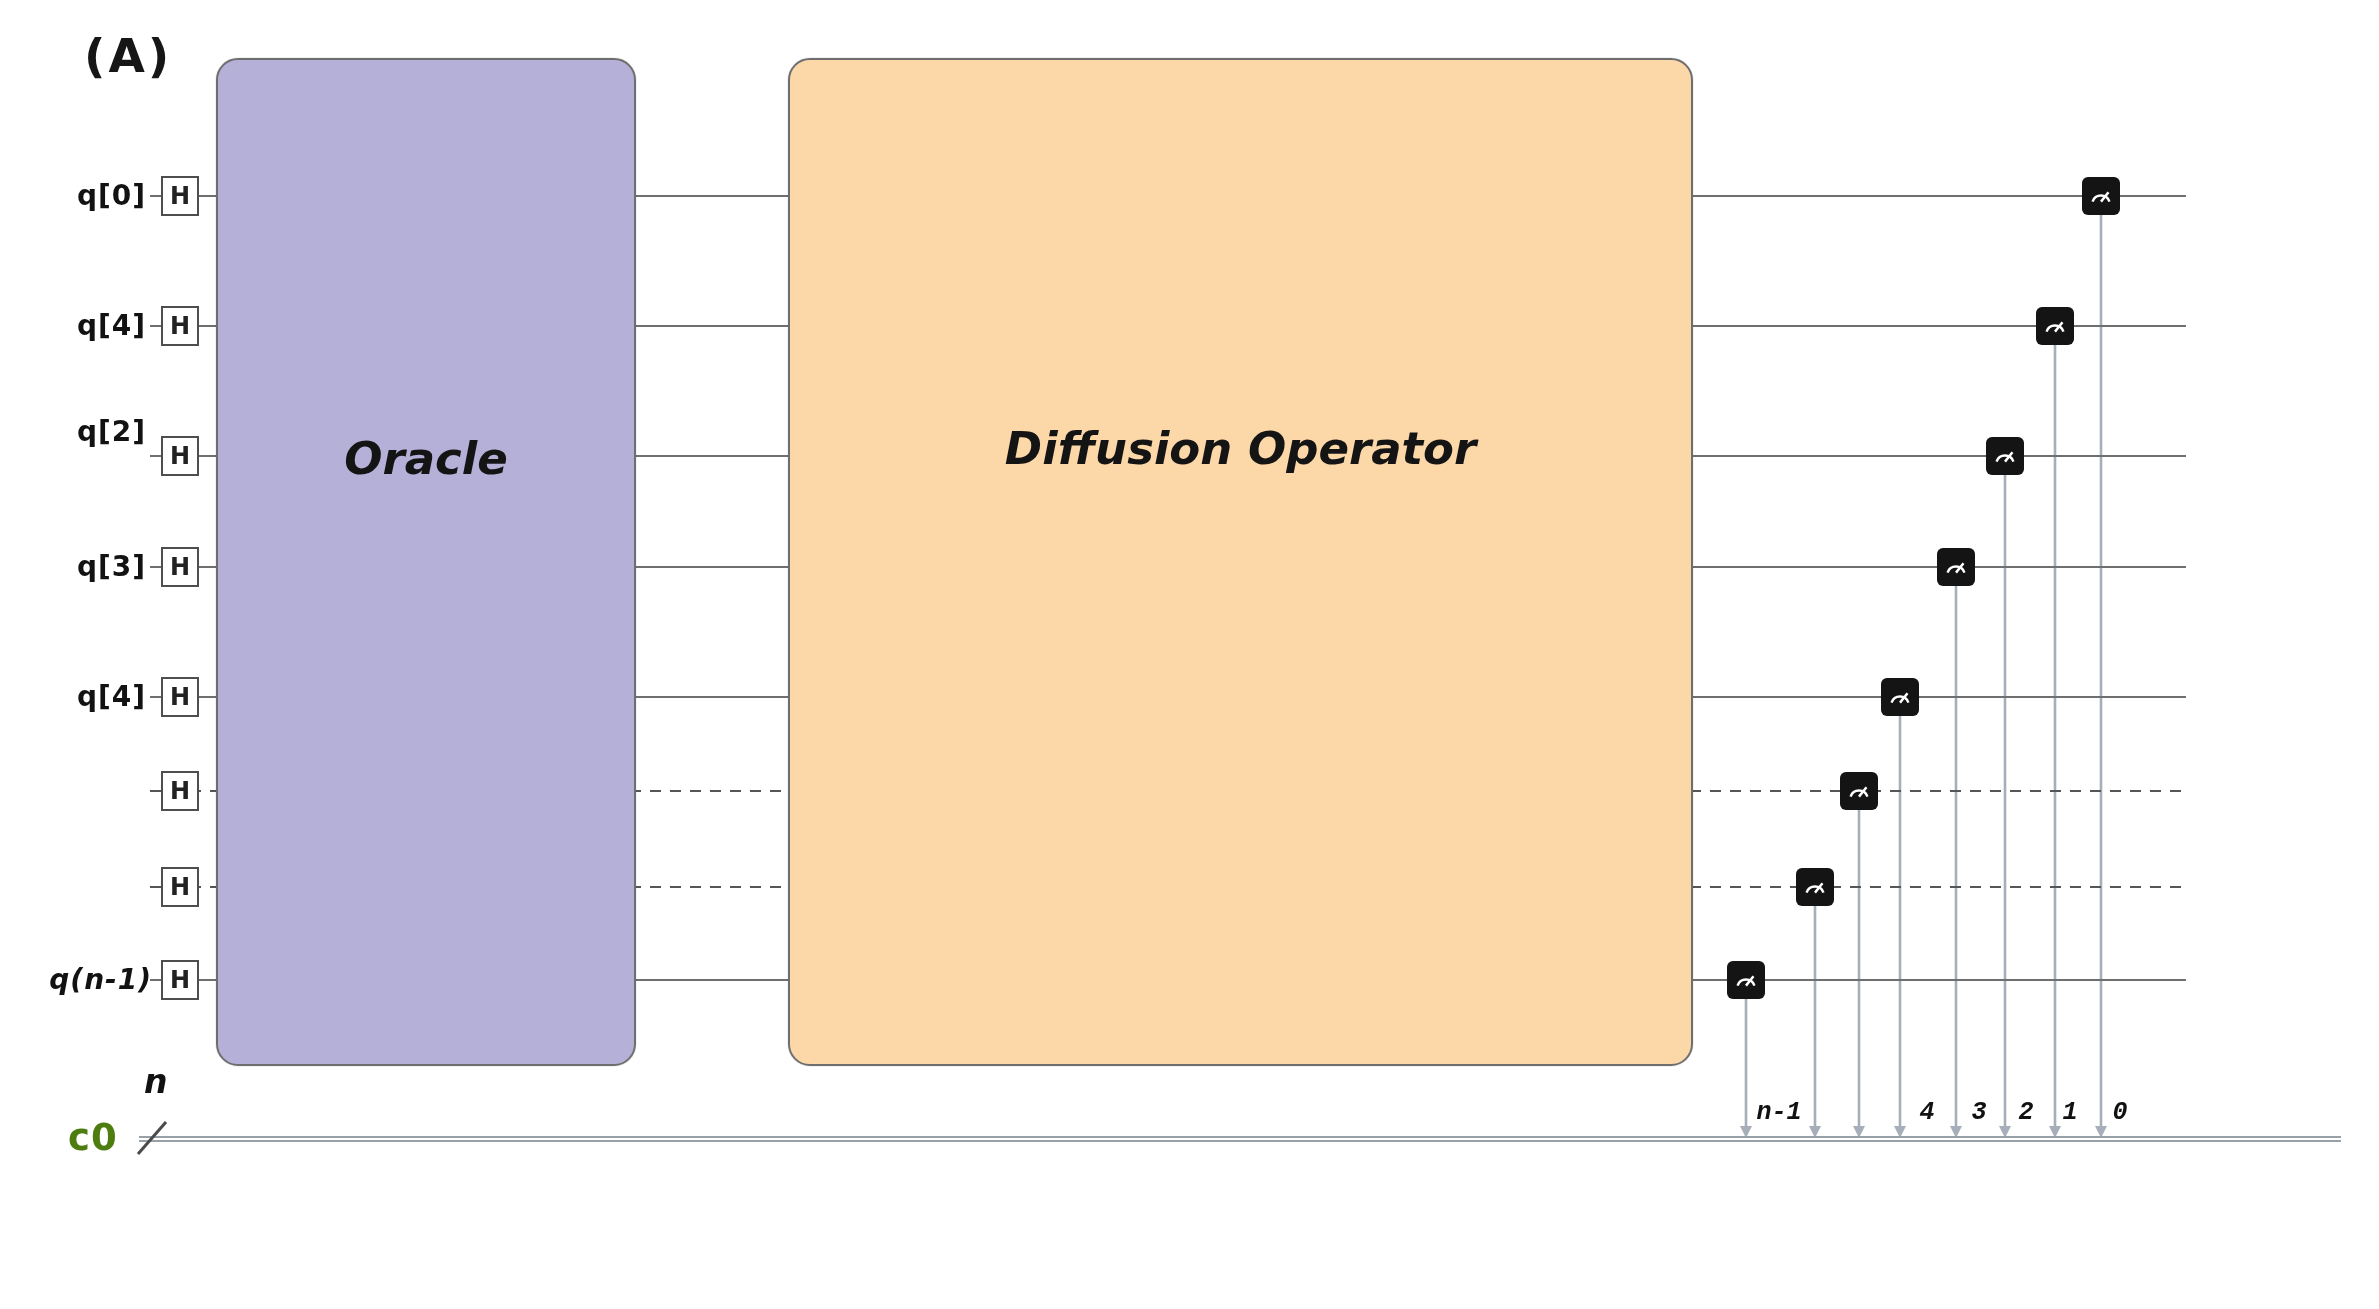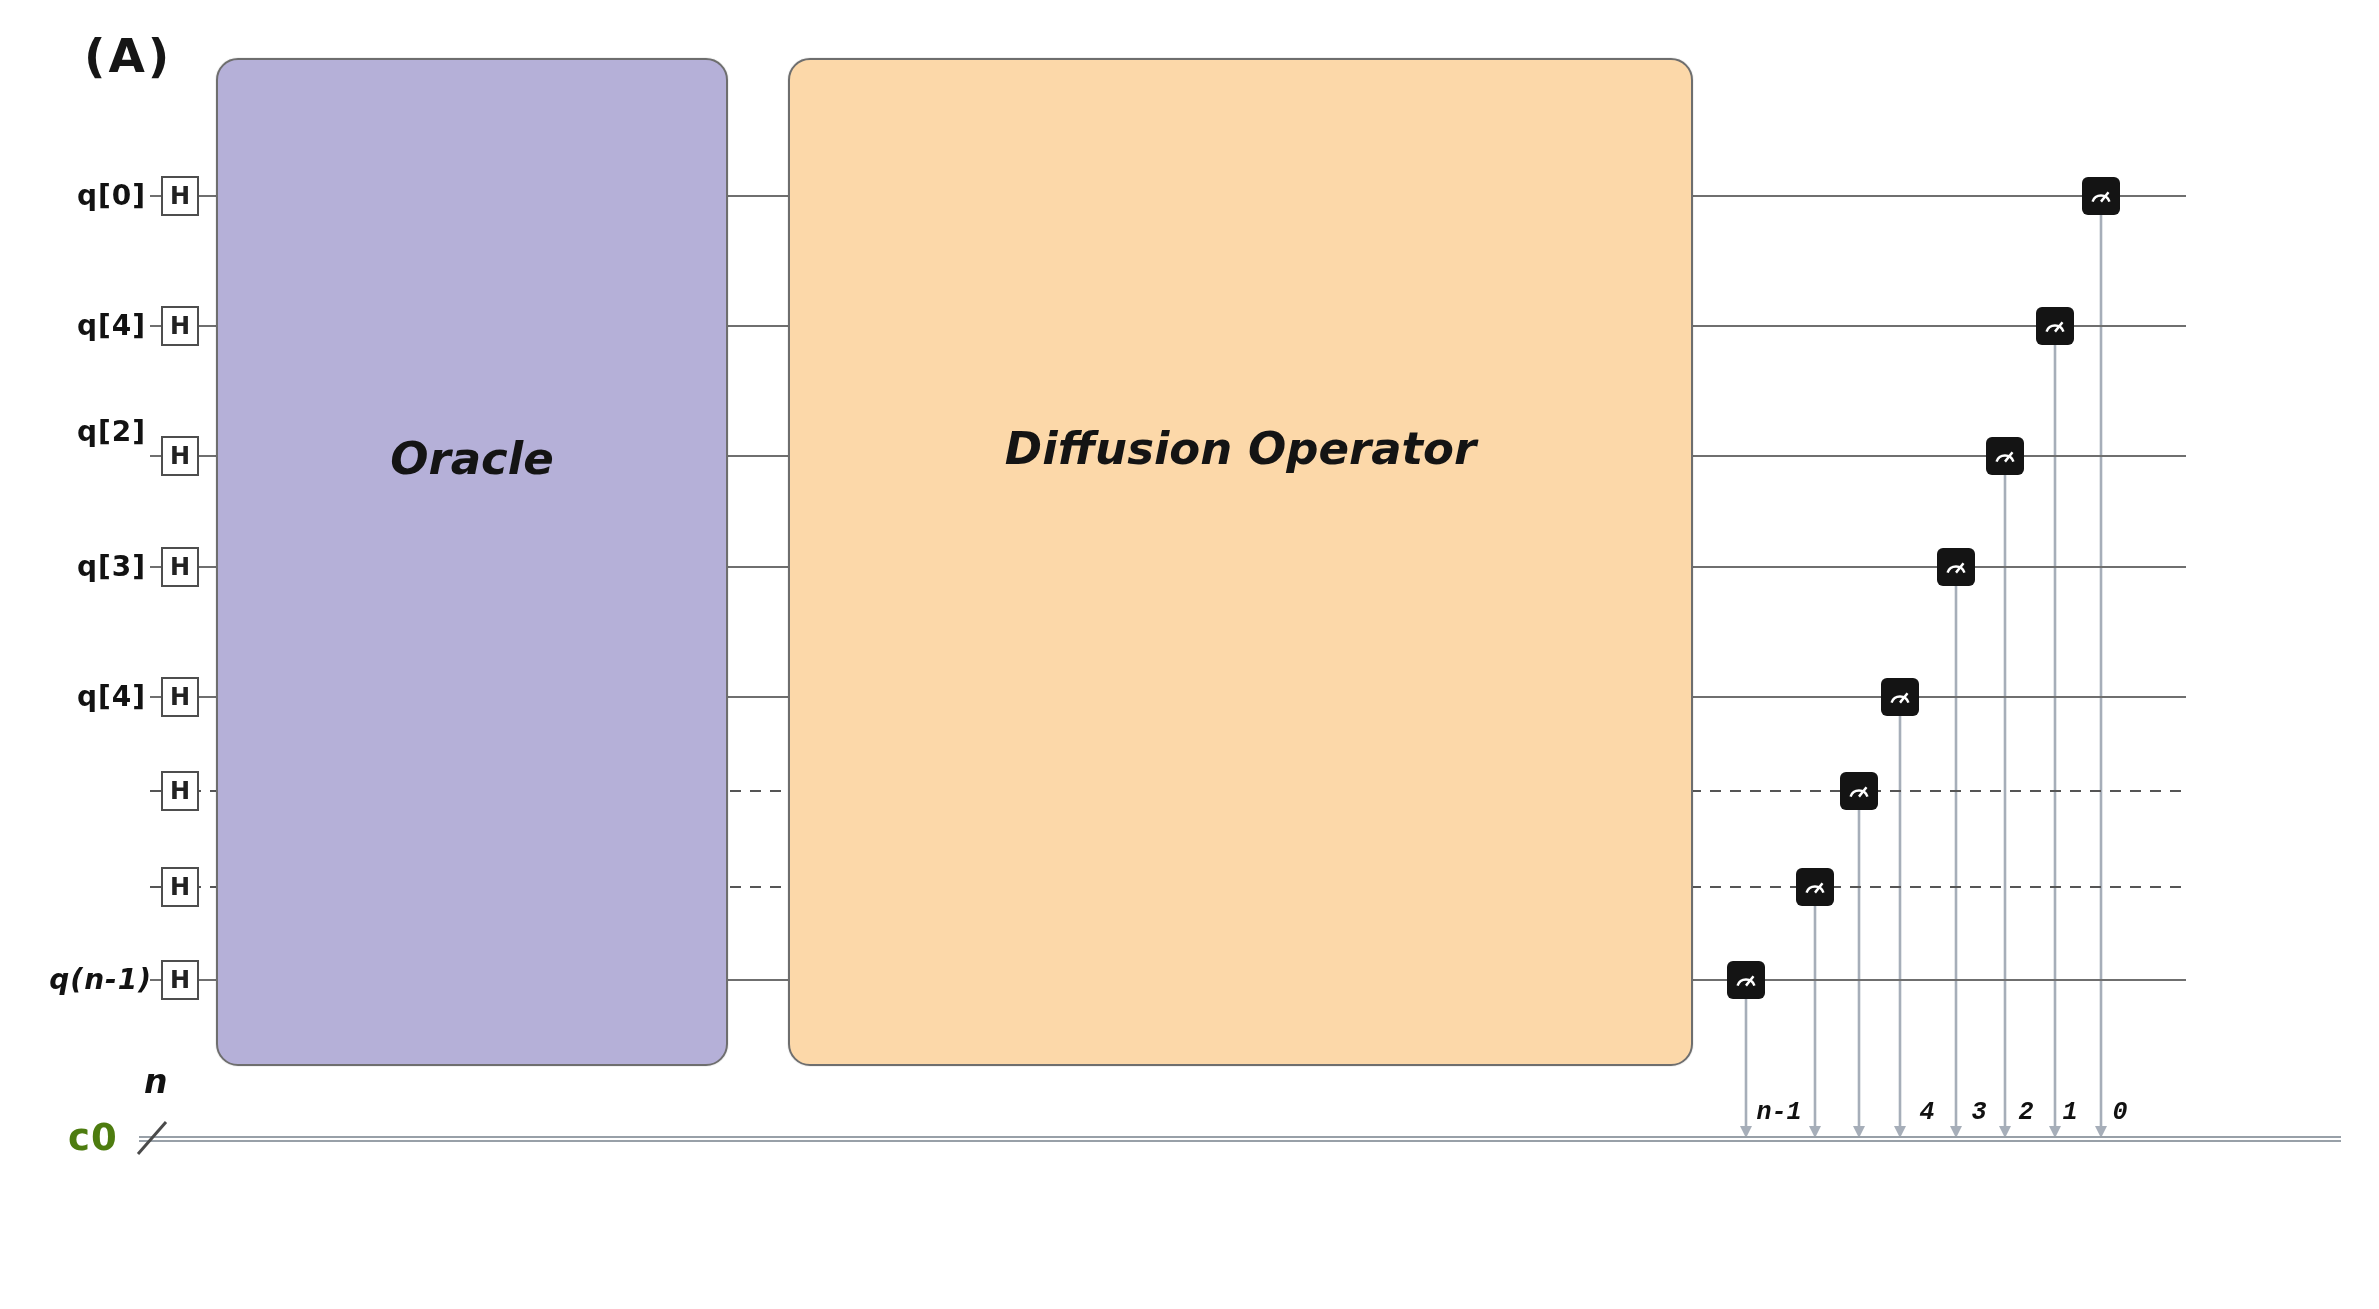--- a/index.html
+++ b/index.html
@@ -11,21 +11,21 @@
     position:absolute;left:84px;top:28px;font-size:47px;font-weight:bold;
     color:#161616;letter-spacing:3px;z-index:5;
   }
   .wire-layer{position:absolute;left:0;top:0;z-index:1;}
   .gate-box{
     position:absolute;top:58px;height:1008px;border:2px solid #6e6e6e;
     border-radius:22px;box-sizing:border-box;z-index:2;
     display:flex;justify-content:center;align-items:flex-start;
     box-shadow:0 0 0 1px rgba(0,0,0,0.05);
   }
-  .oracle-box{left:216px;width:512px;}
+  .oracle-box{left:216px;width:420px;}
   .diffusion-box{left:788px;width:905px;}
   .gate-box .box-label{
     font-weight:bold;font-style:italic;font-size:45px;color:#141414;
   }
   .oracle-box .box-label{margin-top:372px;}
   .diffusion-box .box-label{margin-top:362px;}
   .qlabel{
     position:absolute;left:0;width:146px;text-align:right;z-index:3;
     font-size:28px;font-weight:bold;color:#121212;transform:translateY(-52%);
     letter-spacing:1px;white-space:nowrap;

